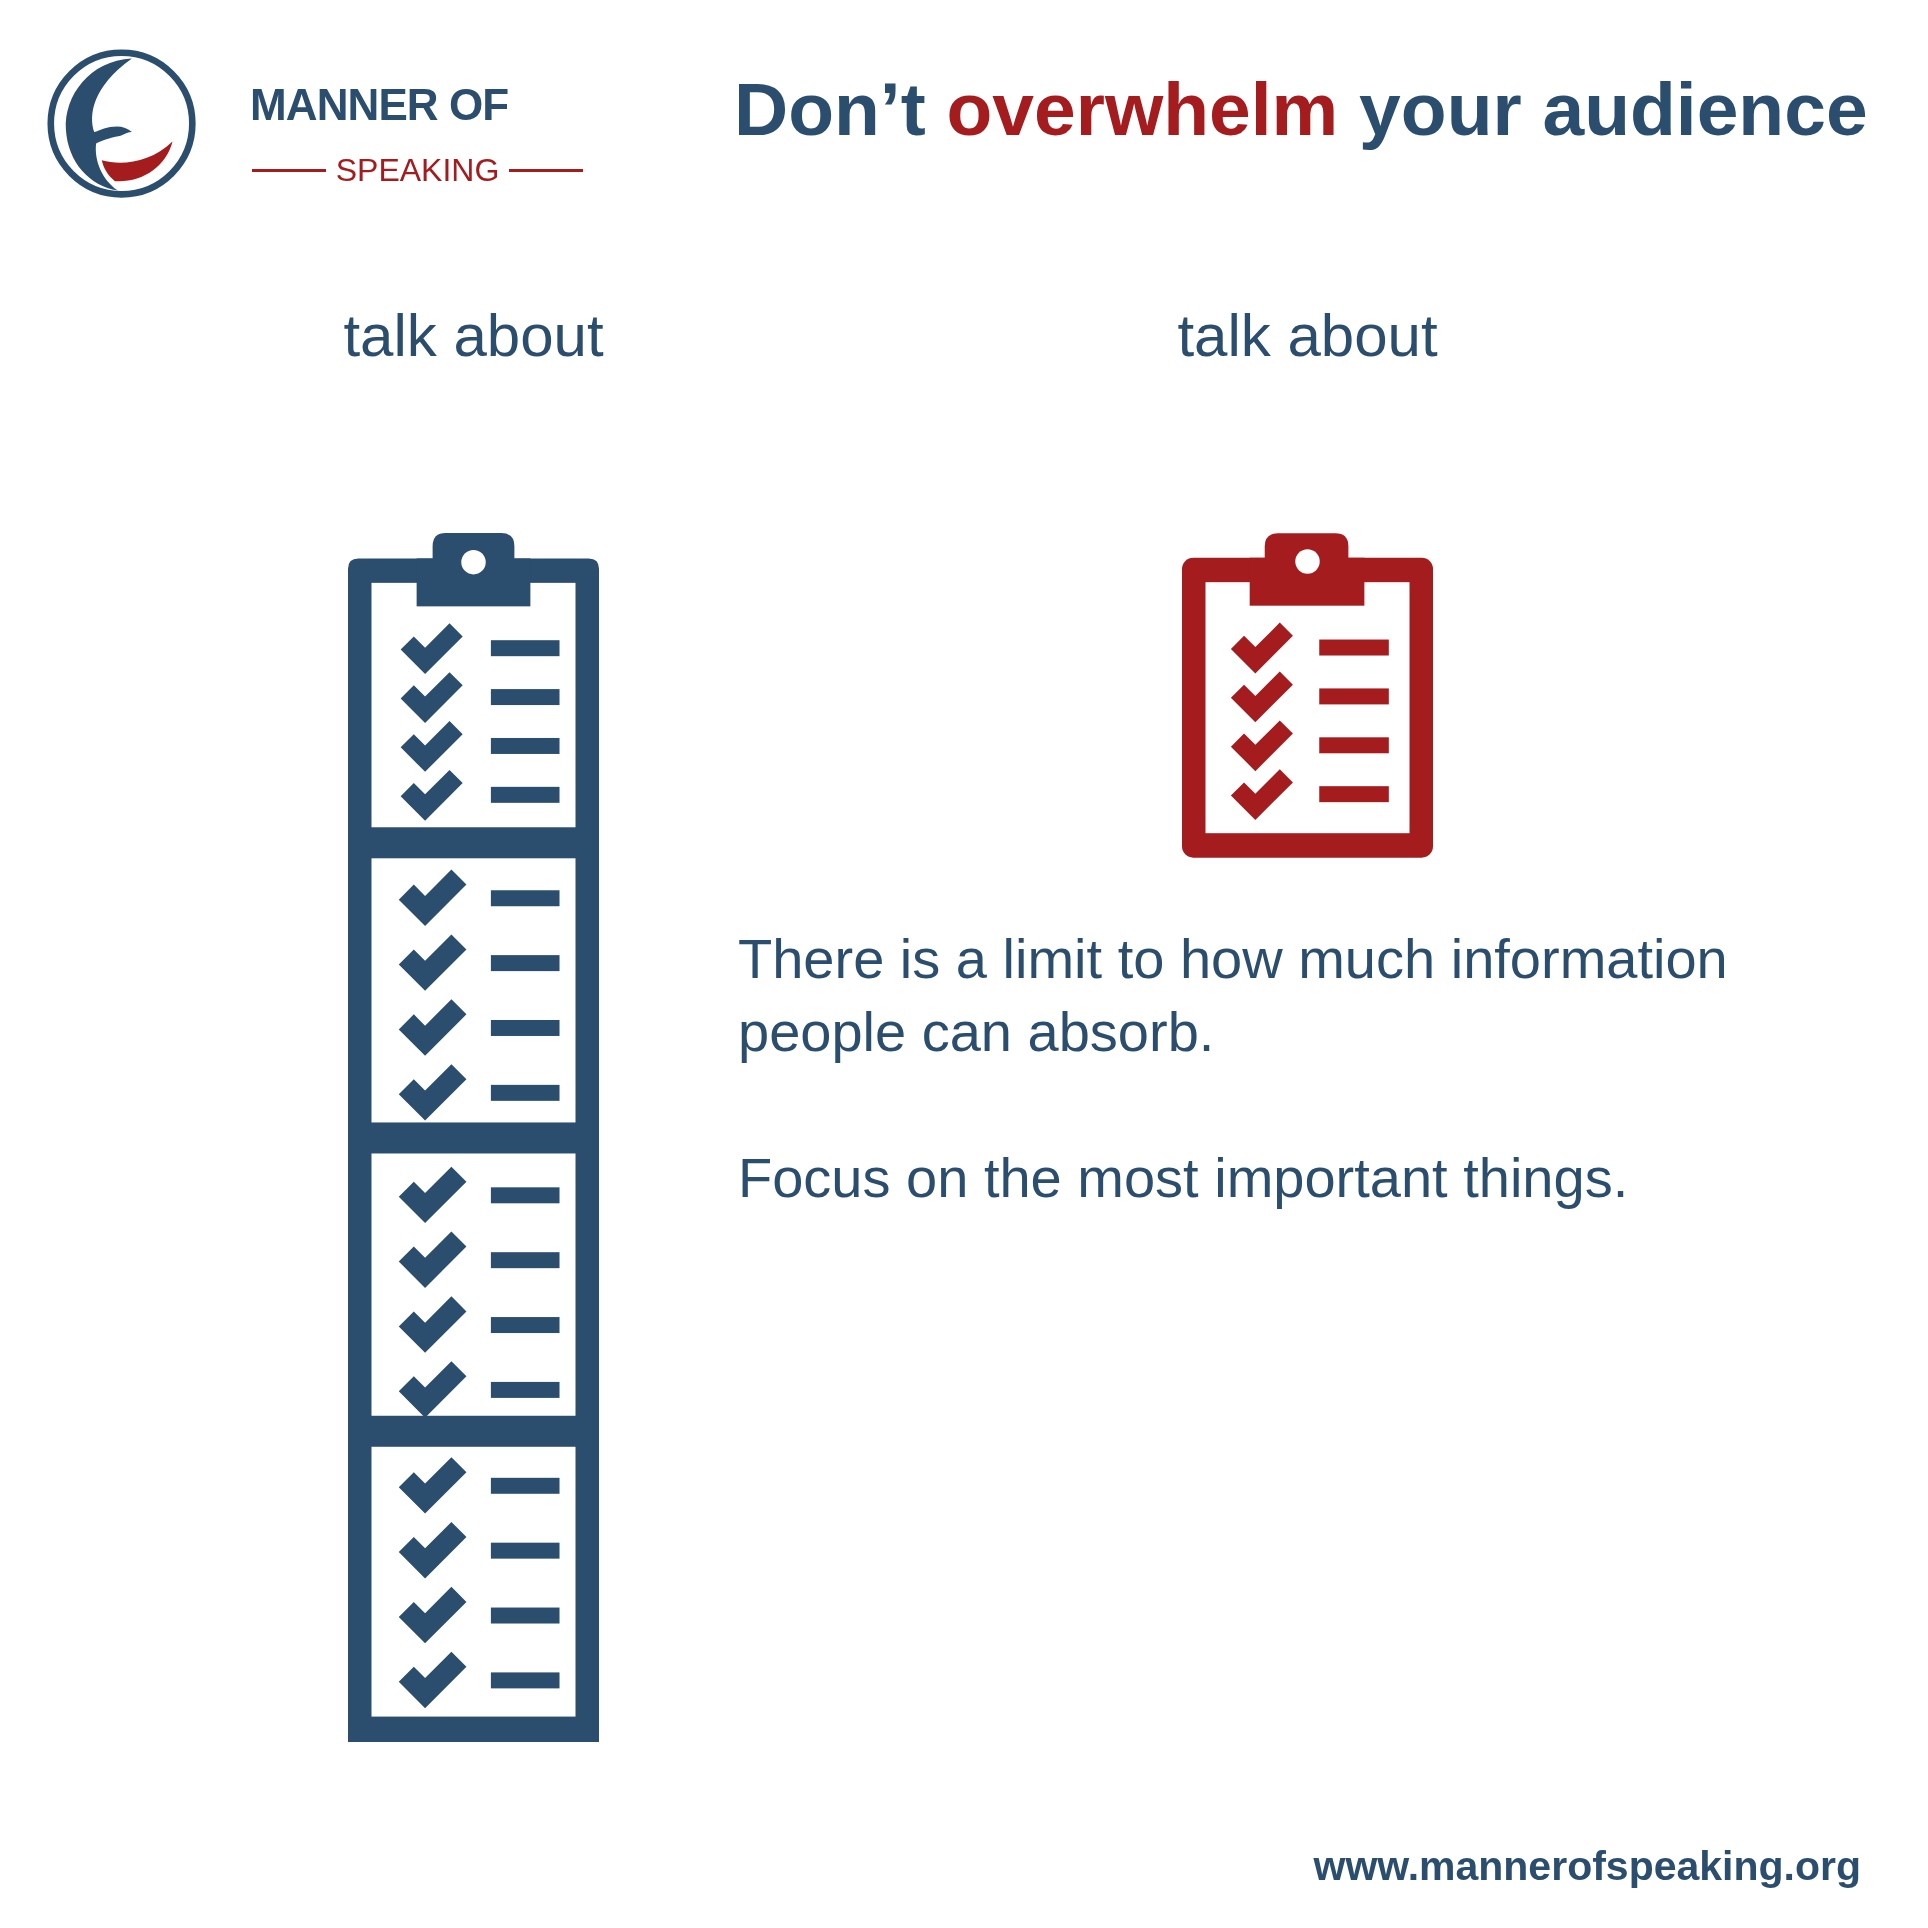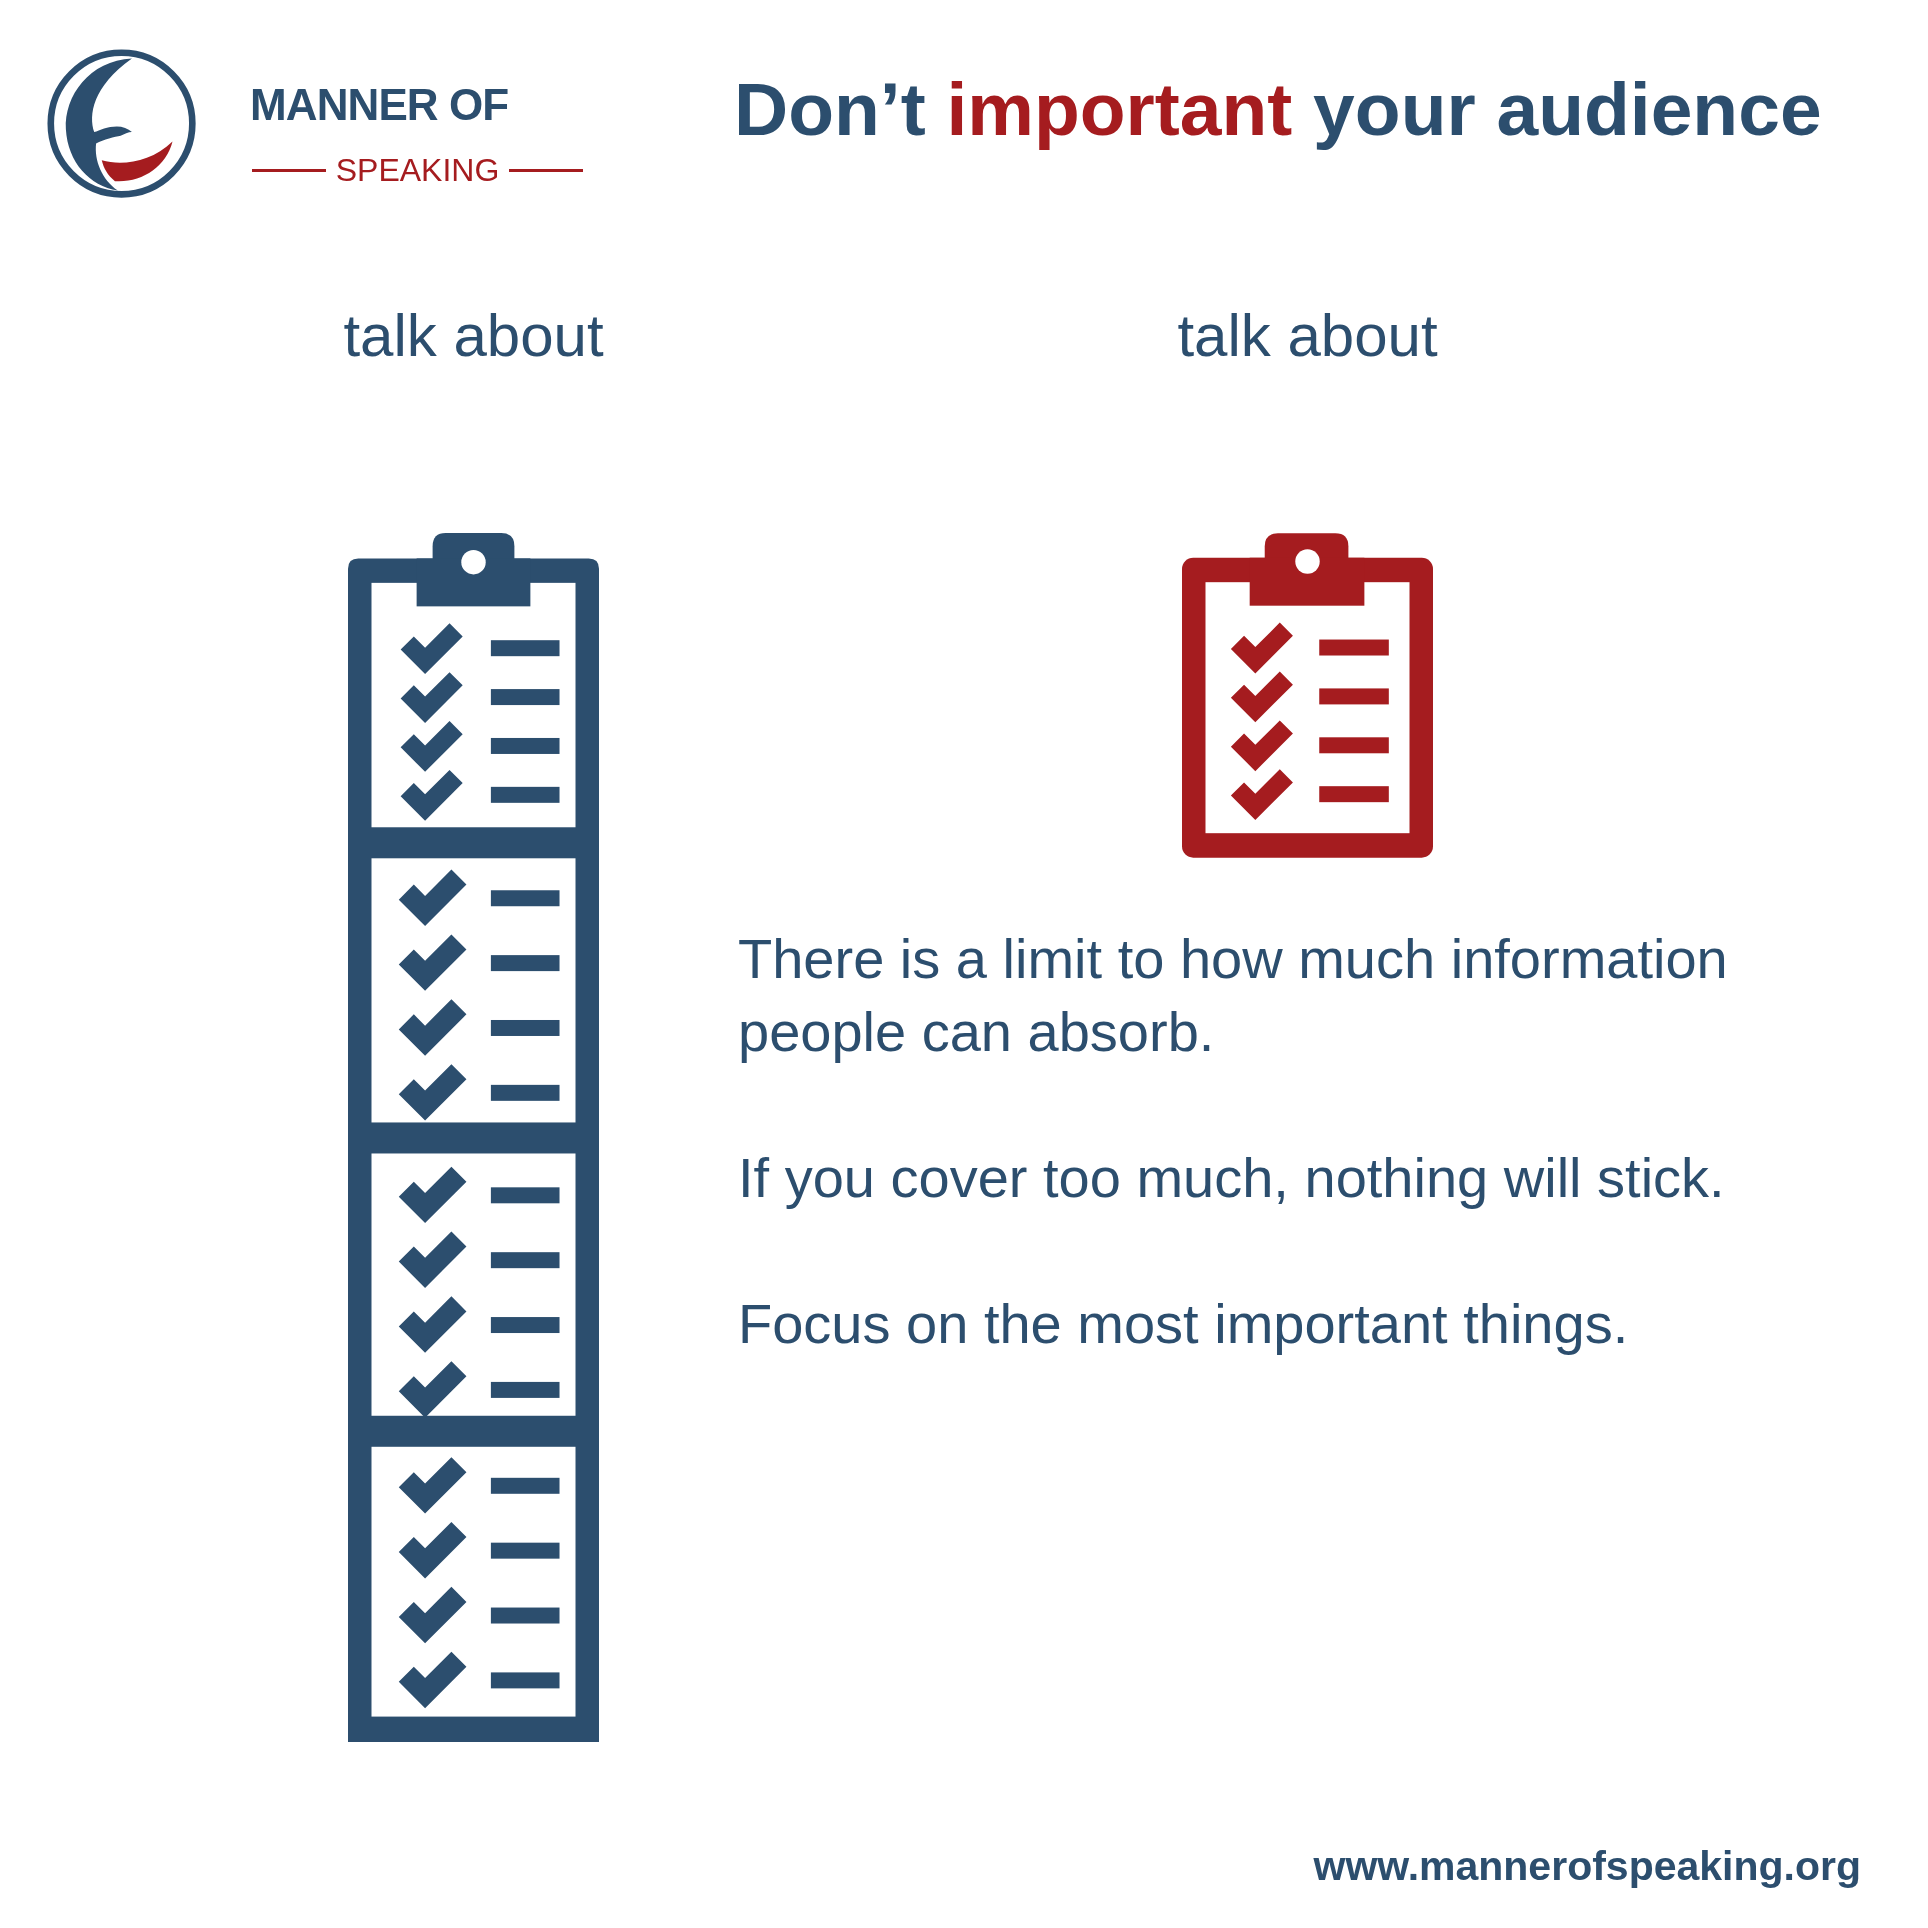--- a/index.html
+++ b/index.html
@@ -50,21 +50,21 @@
 </div>
 
 <div id="brand-name" class="abs">MANNER OF</div>
 <div id="brand-sub" class="abs">
   <span class="rule"></span>
   <span class="sub-text">SPEAKING</span>
   <span class="rule"></span>
 </div>
 
 <div id="title" class="abs">
-  <span class="navy">Don’t </span><span class="red">important</span><span class="navy"> your audience</span>
+  <span class="navy">Don’t </span><span class="red">overwhelm</span><span class="navy"> your audience</span>
 </div>
 
 <div id="heading-left" class="abs col-heading">
   <div class="navy">talk about</div>
 </div>
 
 <div id="heading-right" class="abs col-heading">
   <div class="navy">talk about</div>
 </div>
 
@@ -184,18 +184,17 @@
       <g transform="translate(0,278)">
           <path d="M 52 2 L 66 -12 L 78 0 L 104 -26 L 118 -12 L 78 28 Z"></path>
           <rect x="146" y="-8" width="74" height="17"></rect>
         </g>
     </g>
   </svg>
 </div>
 
 <div id="body-text" class="abs navy">
   <p>There is a limit to how much information people can absorb.</p>
-  <p>If you cover too much, nothing will stick.</p>
   <p>Focus on the most important things.</p>
 </div>
 
 <div id="footer-url" class="abs navy">www.mannerofspeaking.org</div>
 
 
 </body></html>

